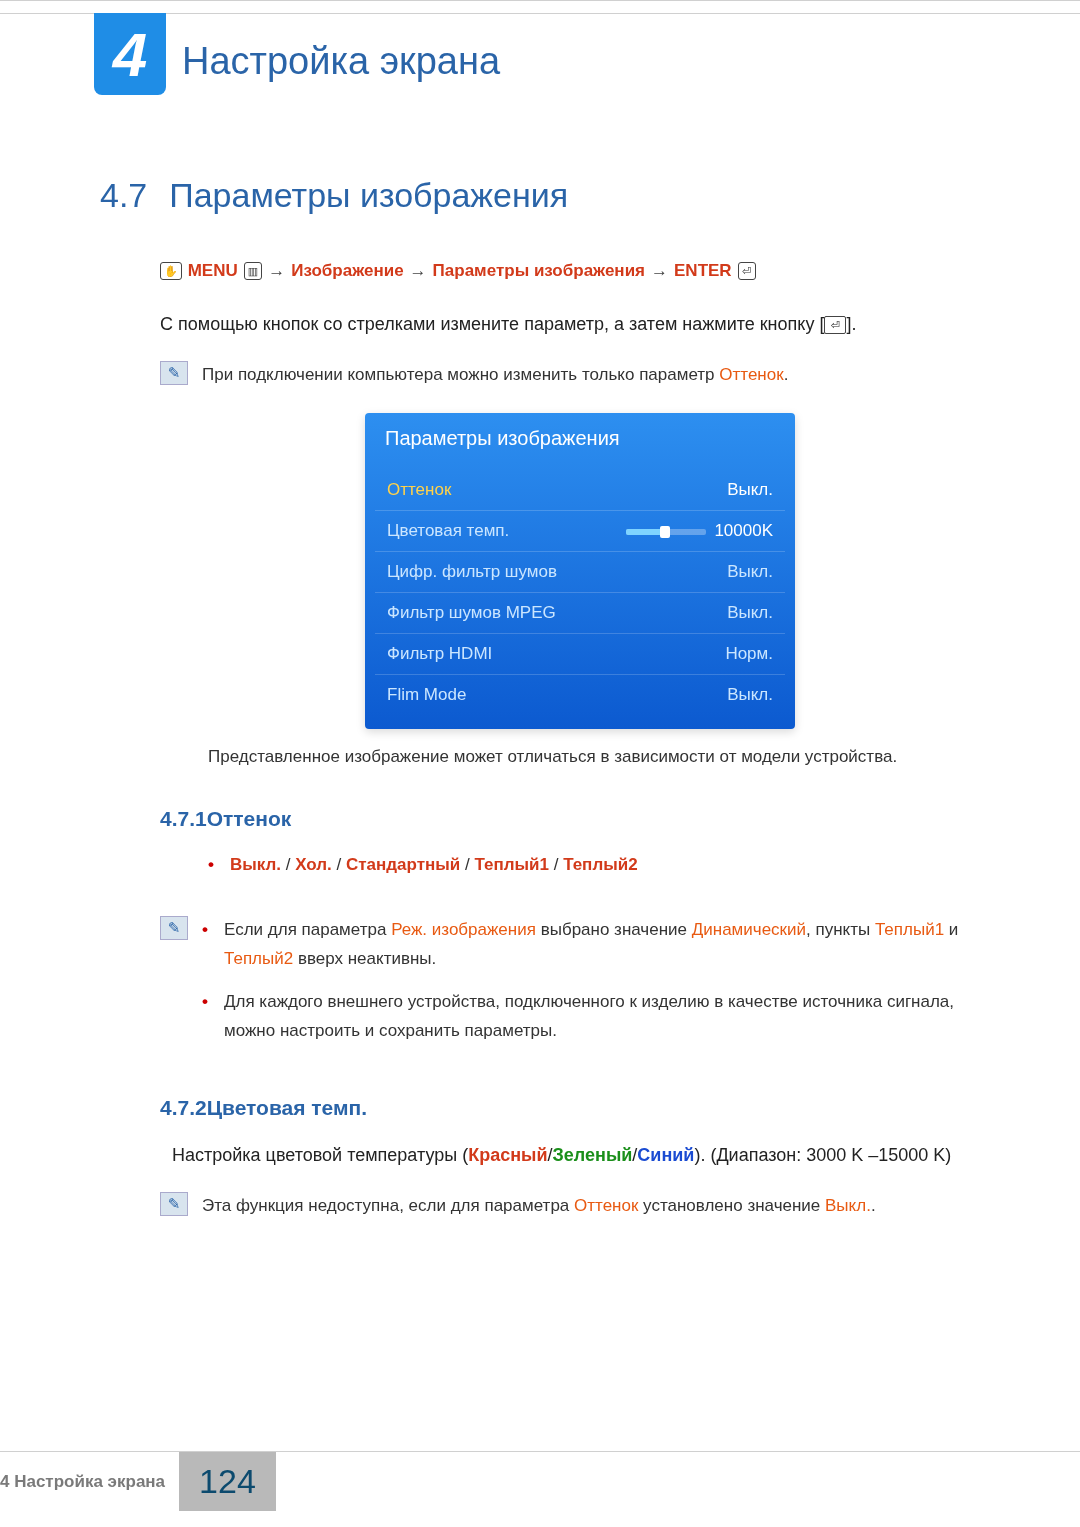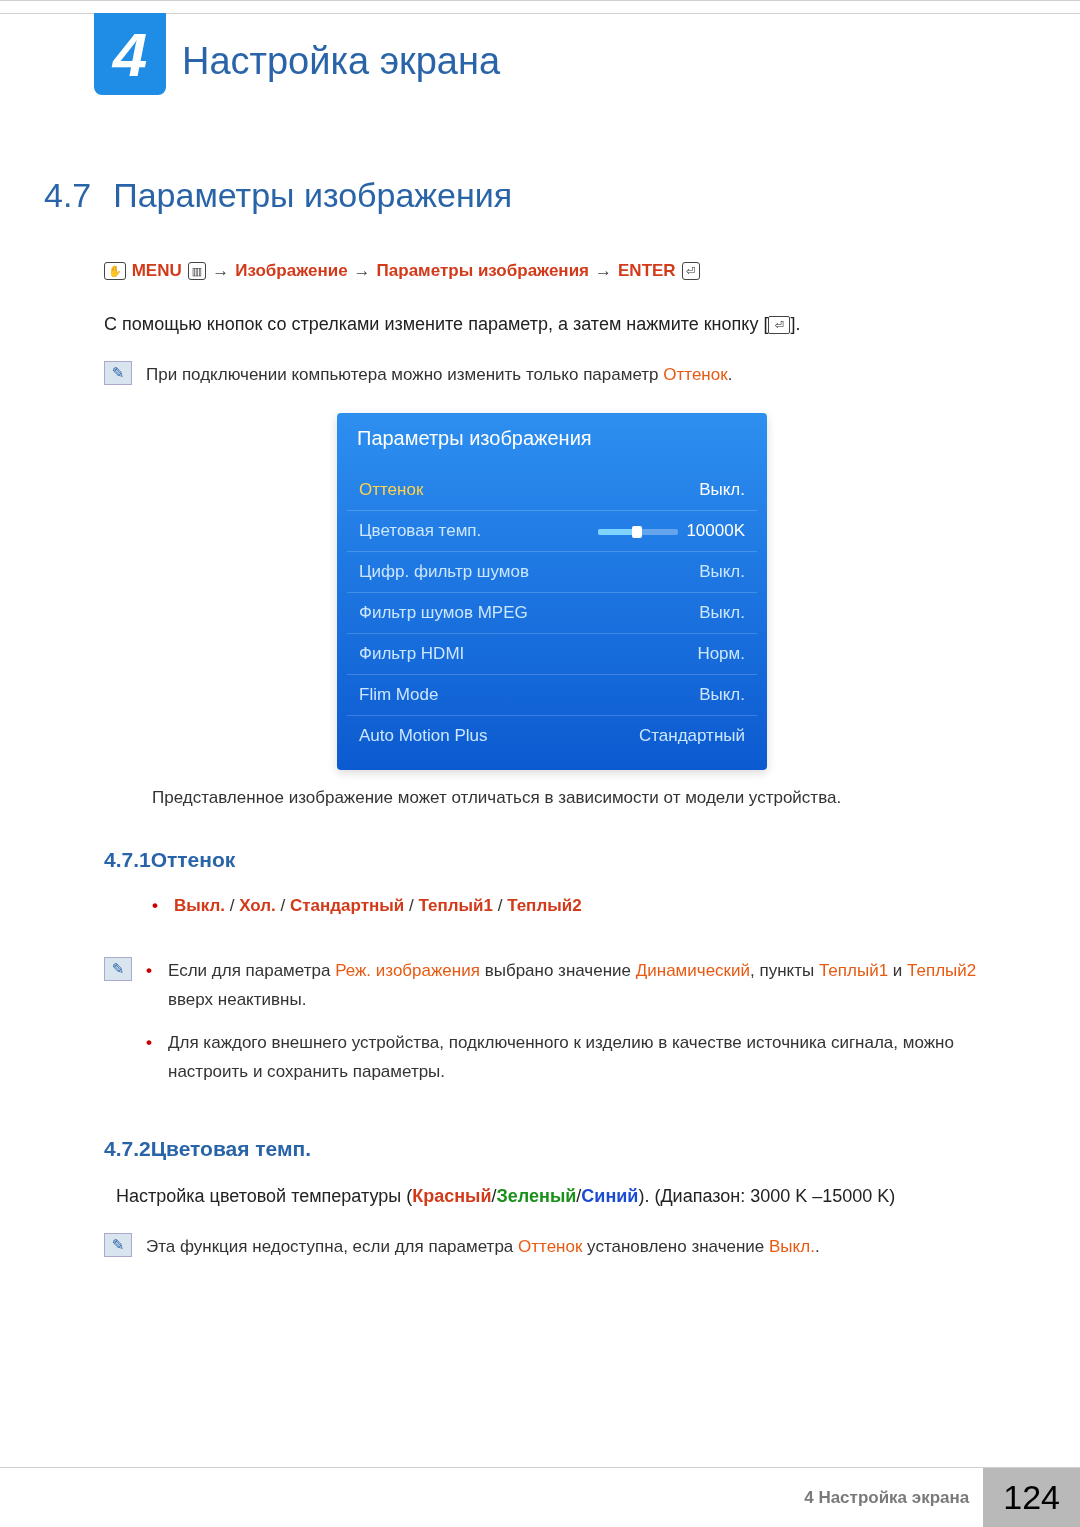--- a/index.html
+++ b/index.html
@@ -2,21 +2,21 @@
 <html><head>
 <meta charset="utf-8">
 <style>
 *{margin:0;padding:0;box-sizing:border-box}
 body{font-family:Arial,Helvetica,sans-serif;background:#fff;color:#333;width:1080px;position:relative}
 .page{min-height:1527px;position:relative;padding-bottom:80px}
 .top-rule{height:14px;border-top:1px solid #d0d0d0;border-bottom:1px solid #d0d0d0;margin-bottom:0}
 .hdr{display:flex;align-items:flex-start;padding:0 0 0 0}
 .chap-badge{background:#1f8de6;color:#fff;font-size:62px;font-weight:700;width:72px;height:82px;display:flex;align-items:center;justify-content:center;margin-left:94px;border-radius:0 0 8px 8px;position:relative;top:-1px;font-style:italic}
 .chap-title{color:#2a64a8;font-size:38px;font-weight:400;margin:26px 0 0 16px}
-.content{padding:80px 80px 0 44px}
+.content{padding:80px 80px 0 100px}
 .sec-head{display:flex;align-items:baseline;margin-bottom:46px}
 .sec-num{color:#2a64a8;font-size:34px;font-weight:400;margin-right:22px}
 .sec-title{color:#2a64a8;font-size:34px;font-weight:400}
 .indent{margin-left:60px}
 .nav-path{margin-bottom:28px;display:flex;align-items:center;flex-wrap:wrap;gap:6px;font-size:17px}
 .nav-icon{display:inline-flex;border:1px solid #444;border-radius:3px;padding:1px 3px;font-size:11px;align-items:center;justify-content:center;min-width:18px;height:18px}
 .red{color:#d23a1a;font-weight:700}
 .arrow{color:#444;font-weight:700}
 .pbody{font-size:18px;color:#222;line-height:1.7;margin-bottom:14px}
 .enter-icon{display:inline-flex;border:1px solid #444;border-radius:2px;width:22px;height:18px;align-items:center;justify-content:center;font-size:11px;vertical-align:middle}
@@ -37,23 +37,23 @@
 .slider:before{content:"";position:absolute;left:0;top:0;height:6px;width:38px;background:#7fd4ff;border-radius:2px}
 .slider:after{content:"";position:absolute;left:34px;top:-3px;width:10px;height:12px;background:#fff;border-radius:2px}
 .caption{text-align:left;font-size:17px;color:#333;margin:6px 0 40px;margin-left:48px}
 .subsec{display:flex;align-items:baseline;margin-bottom:20px}
 .sub-num{color:#2a64a8;font-size:21px;font-weight:700}
 .sub-title{color:#2a64a8;font-size:21px;font-weight:700}
 .bullets{margin-left:48px;margin-bottom:36px}
 .bullet{display:flex;gap:14px;font-size:17px;line-height:1.7;margin-bottom:14px}
 .dot{color:#c00;font-weight:700;flex:0 0 8px}
 .note-block{display:flex;align-items:flex-start;gap:14px;margin-bottom:36px}
-.footer{position:absolute;bottom:0;left:0;right:0;display:flex;justify-content:flex-end;align-items:center;padding:0 0 0 0;border-top:1px solid #d0d0d0}
+.footer{position:absolute;bottom:0;left:0;right:0;display:flex;justify-content:flex-start;align-items:center;padding:0 0 16px 0;border-top:1px solid #d0d0d0}
 .foot-label{color:#7a7a7a;font-size:17px;font-weight:700;margin-right:0}
-.foot-pn{background:#b9b9b9;color:#000000;font-size:34px;padding:10px 20px;font-weight:400;margin-left:14px}
+.foot-pn{background:#b9b9b9;color:#0c4a6e;font-size:34px;padding:10px 20px;font-weight:400;margin-left:14px}
 .kw{color:#e85a12}
 .kw2{color:#d23a1a;font-weight:700}
 </style>
 </head>
 <body>
 
 <div class="page">
   <div class="top-rule"></div>
   <div class="hdr">
     <div class="chap-badge">4</div>
@@ -111,24 +111,20 @@
             <span class="val">Выкл.</span>
           </div>
           <div class="osd-row">
             <span class="lbl">Фильтр HDMI</span>
             <span class="val">Норм.</span>
           </div>
           <div class="osd-row">
             <span class="lbl">Flim Mode</span>
             <span class="val">Выкл.</span>
           </div>
-          <div class="osd-row">
-            <span class="lbl">Auto Motion Plus</span>
-            <span class="val">Стандартный</span>
-          </div>
         </div>
       </div>
 
       <p class="caption">Представленное изображение может отличаться в зависимости от модели устройства.</p>
 
       <div class="subsec">
         <span class="sub-num">4.7.1</span>
         <span class="sub-title">Оттенок</span>
       </div>
 

